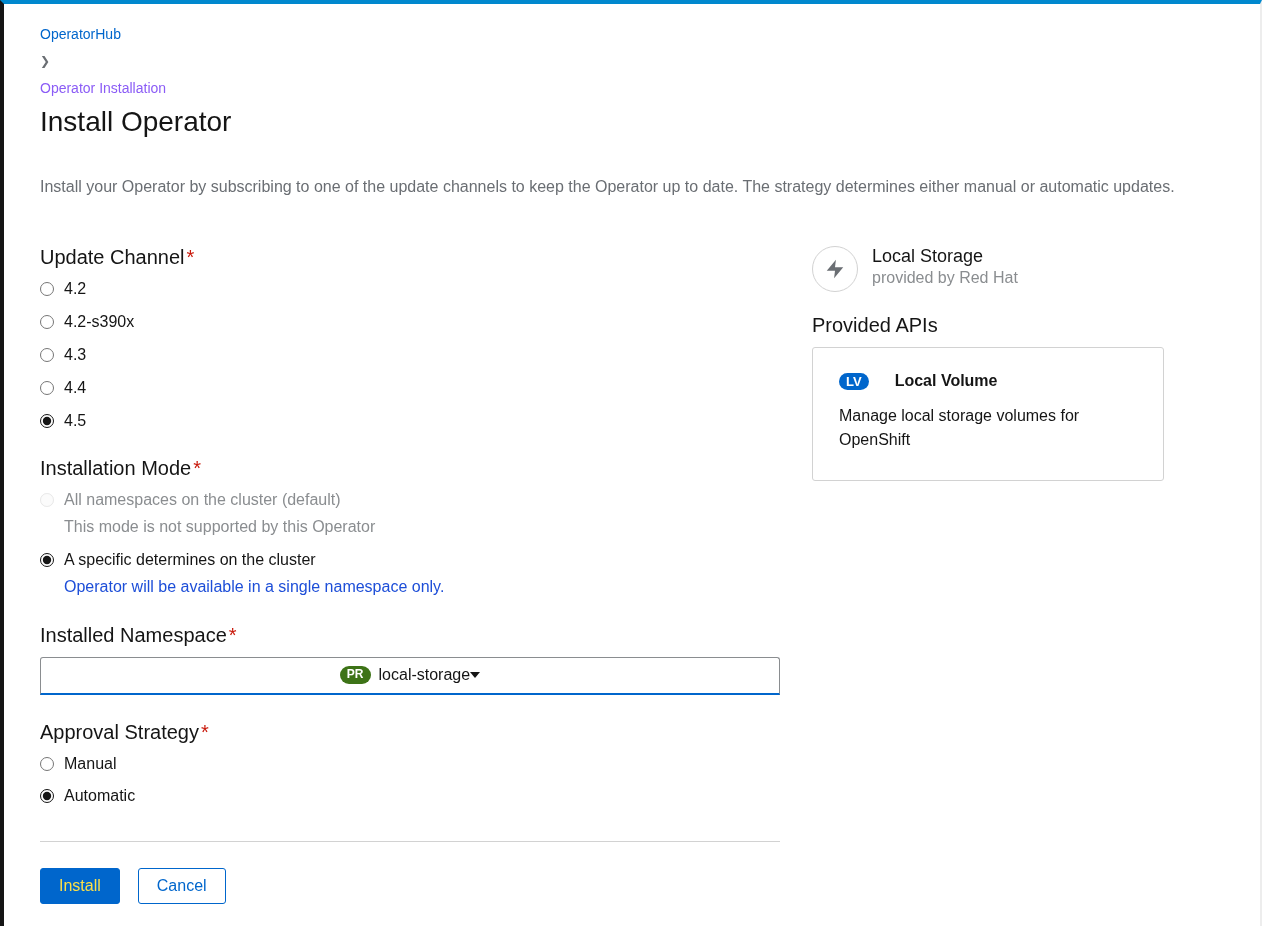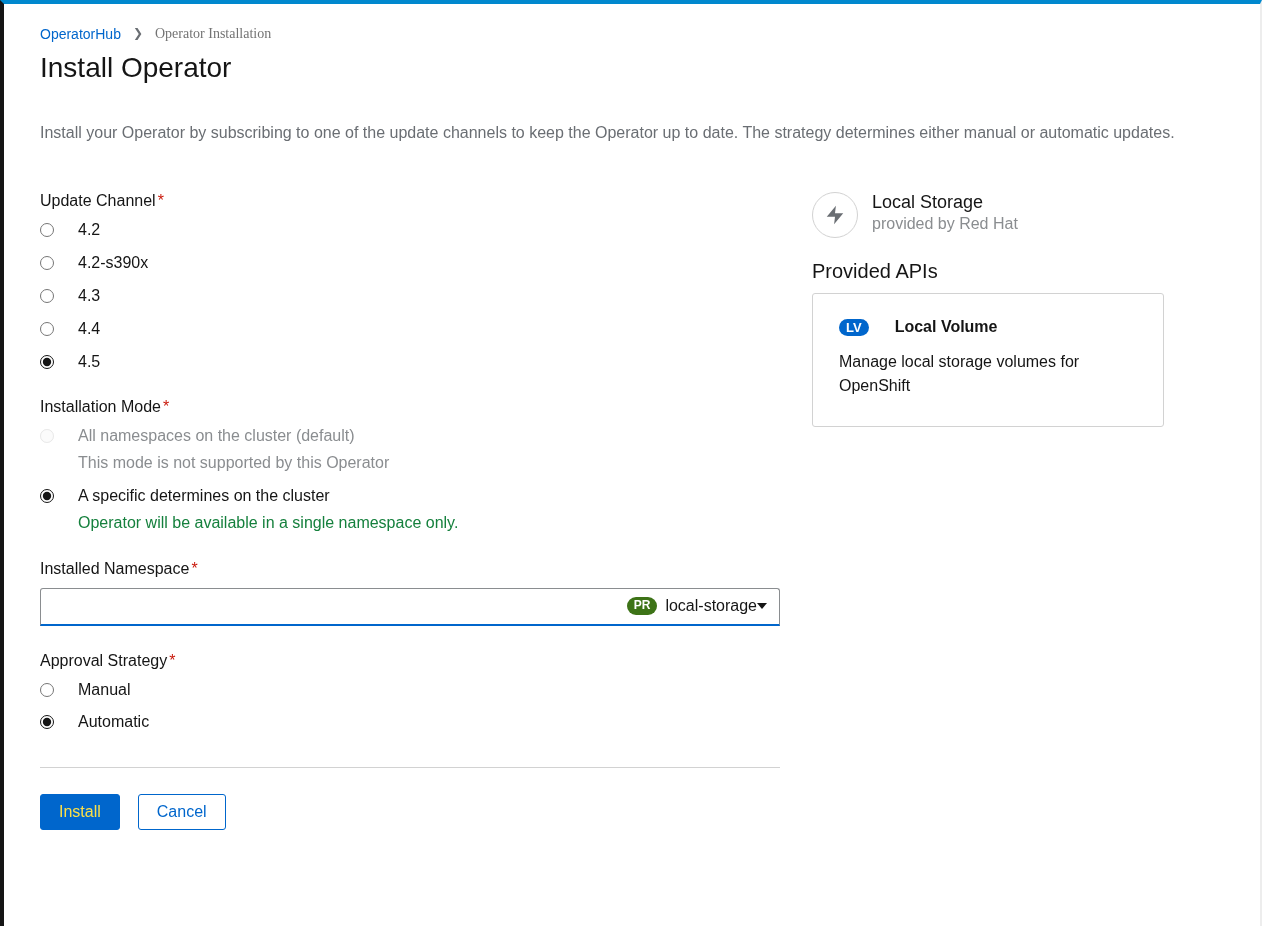--- a/index.html
+++ b/index.html
@@ -15,32 +15,32 @@
     height: 926px;
     padding: 22px 36px 30px 36px;
     overflow: hidden;
   }
   .breadcrumb {
     display: flex;
     align-items: flex-start;
     gap: 12px;
     font-size: 14px;
     margin-bottom: 10px;
+    flex-direction: column;
   }
   .breadcrumb a {
     color: #0066cc;
     text-decoration: none;
   }
   .breadcrumb .sep {
     color: #6a6e73;
     font-size: 12px;
   }
   .breadcrumb .current {
-    color: #737373;
-    font-family: Liberation Serif, serif;
+    color: #8b5cf6;
   }
   h1.page-title {
     font-size: 28px;
     font-weight: 500;
     margin-bottom: 38px;
   }
   .description {
     color: #6a6e73;
     font-size: 16px;
     margin-bottom: 48px;
@@ -51,32 +51,32 @@
     gap: 32px;
   }
   .form-col {
     flex: 0 0 740px;
   }
   .side-col {
     flex: 0 0 352px;
   }
   .form-group-label {
     font-weight: 500;
-    font-size: 16px;
+    font-size: 20px;
     margin-bottom: 10px;
     display: block;
   }
   .required {
     color: #c9190b;
     margin-left: 2px;
   }
   .radio-row {
     display: flex;
     align-items: flex-start;
-    gap: 24px;
+    gap: 10px;
     margin-bottom: 12px;
     line-height: 1.3;
   }
   .radio-row input[type=radio] {
     margin-top: 3px;
     width: 14px;
     height: 14px;
     flex-shrink: 0;
     accent-color: #151515;
   }
@@ -84,34 +84,34 @@
   .radio-row.disabled .radio-sublabel {
     color: #8a8d90;
   }
   .radio-row.disabled input[type=radio] {
     opacity: 0.5;
   }
   .radio-label { font-size: 16px; color: #151515; }
   .radio-sublabel {
     display: block;
     font-size: 16px;
-    color: #15803d;
+    color: #1d4ed8;
     margin-top: 6px;
   }
   .section-gap { margin-top: 26px; }
   .select-box {
     width: 100%;
     height: 38px;
     border: 1px solid #8a8d90;
     border-bottom: 2px solid #06c;
     border-radius: 3px 3px 0 0;
     display: flex;
     align-items: center;
     padding: 0 12px;
-    justify-content: flex-end;
+    justify-content: center;
     cursor: pointer;
     background: #fff;
     margin-top: 6px;
   }
   .select-left { display: flex; align-items: center; gap: 8px; }
   .ns-badge {
     background: #3d7317;
     color: #fff;
     font-size: 12px;
     font-weight: 600;

